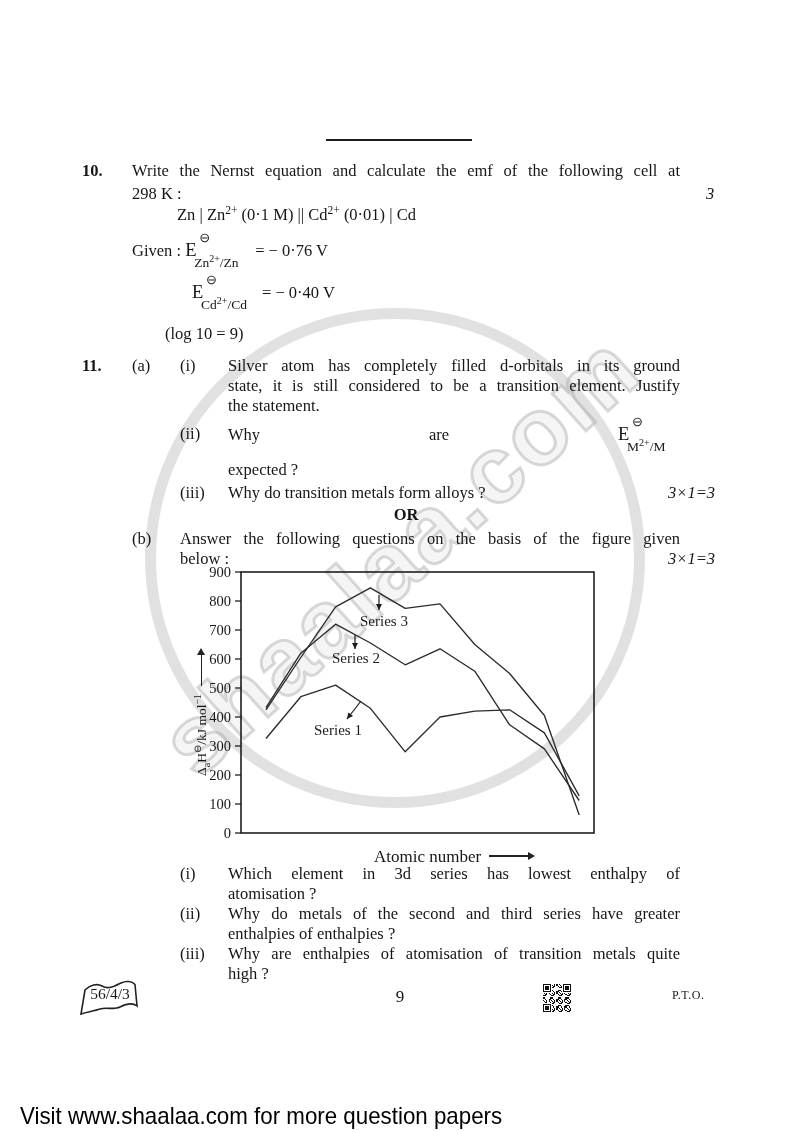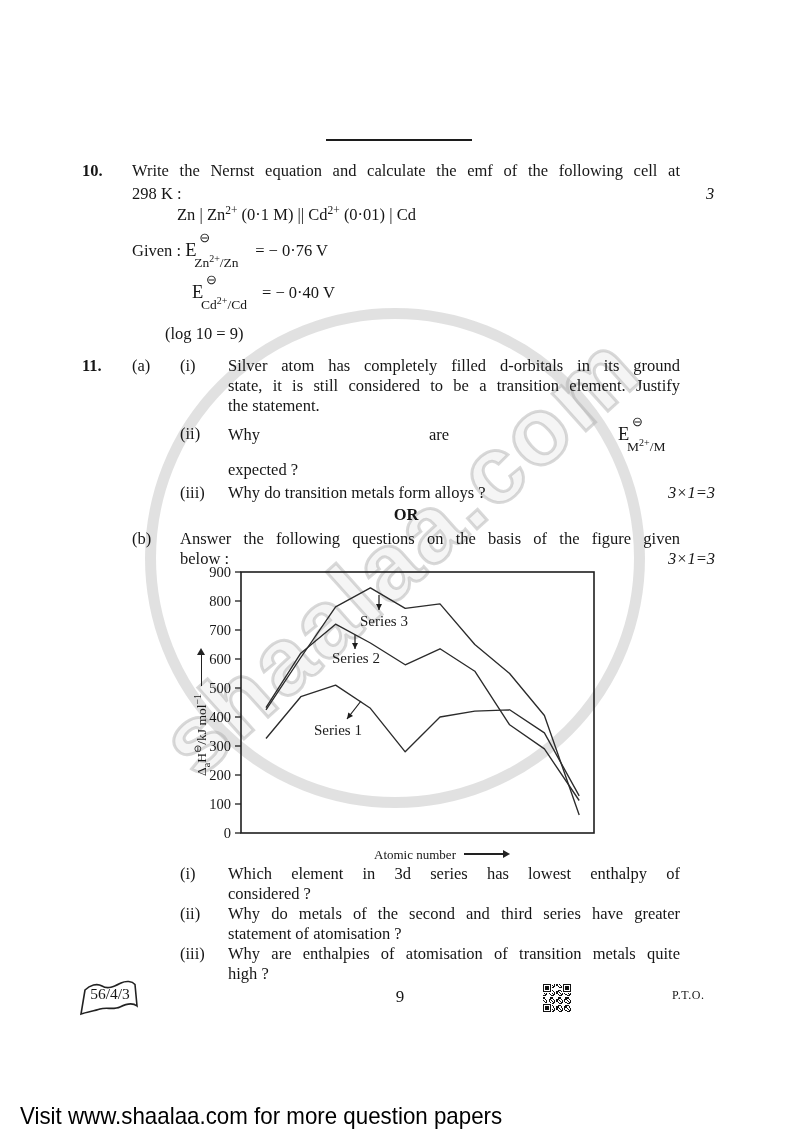--- a/index.html
+++ b/index.html
@@ -30,21 +30,21 @@
   
   .harrow{display:inline-block;width:40px;height:1.5px;background:#222;position:relative;
           margin:0 2px 4px 8px;vertical-align:middle;}
   .harrow::after{content:'';position:absolute;right:-6px;top:-3.2px;width:0;height:0;
           border-left:7px solid #222;border-top:4px solid transparent;border-bottom:4px solid transparent;}
   .ylabel{position:absolute;left:133px;top:695px;width:142px;height:20px;font-size:13.5px;
           white-space:nowrap;transform:rotate(-90deg);transform-origin:center;}
   .ylabel .ysub{font-size:10px;}
   .ylabel .ysup{font-size:10px;vertical-align:super;line-height:0;}
   .ylabel .harrow{width:32px;margin-bottom:3px;}
-  .xlabel{position:absolute;left:374px;top:847px;font-size:13px;white-space:nowrap;}
+  .xlabel{position:absolute;left:374px;top:847px;font-size:17px;white-space:nowrap;}
   
   .flagwrap{position:absolute;left:76px;top:976px;width:66px;height:40px;}
   .flagtext{position:absolute;left:12px;top:9px;width:44px;text-align:center;font-size:15.5px;}
   .pagenum{position:absolute;left:380px;top:987px;width:40px;text-align:center;font-size:17px;}
   .pto{position:absolute;left:672px;top:988px;font-size:12px;letter-spacing:0.5px;}
   .qr{position:absolute;left:543px;top:984px;width:28px;height:28px;}
   .banner{position:absolute;left:20px;top:1102px;font-family:"Liberation Sans",sans-serif;
           font-size:24px;color:#000;}
   .banner span{display:inline-block;transform:scaleX(0.93);transform-origin:left;}
   svg text{font-family:"Liberation Serif",serif;}
@@ -134,25 +134,25 @@
           <text x="186" y="63" font-size="15" fill="#1c1c1c">Series 3</text>
           <line x1="205" y1="32" x2="205" y2="47" stroke="#1c1c1c" stroke-width="1.2"></line>
           <polygon points="205,47 202,41 208,41" fill="#1c1c1c"></polygon>
         </svg>
     </div>
     <div class="ylabel"><span>Δ</span><sub class="ysub">a</sub><span>H</span><sup class="ysup">⊖</sup><span>/kJ mol</span><sup class="ysup">−1</sup><span class="harrow"></span></div>
     <div class="xlabel"><span>Atomic number</span><span class="harrow"></span></div>
 
     <div class="abs txt" style="left:180px;top:864px;">(i)</div>
     <div class="abs txt jline" style="left:228px;top:864px;width:452px;">Which element in 3d series has lowest enthalpy of</div>
-    <div class="abs txt" style="left:228px;top:884px;">considered ?</div>
+    <div class="abs txt" style="left:228px;top:884px;">atomisation ?</div>
 
     <div class="abs txt" style="left:180px;top:904px;">(ii)</div>
     <div class="abs txt jline" style="left:228px;top:904px;width:452px;">Why do metals of the second and third series have greater</div>
-    <div class="abs txt" style="left:228px;top:924px;">statement of atomisation ?</div>
+    <div class="abs txt" style="left:228px;top:924px;">enthalpies of enthalpies ?</div>
 
     <div class="abs txt" style="left:180px;top:944px;">(iii)</div>
     <div class="abs txt jline" style="left:228px;top:944px;width:452px;">Why are enthalpies of atomisation of transition metals quite</div>
     <div class="abs txt" style="left:228px;top:964px;">high ?</div>
 
     <div class="flagwrap">
       <svg width="66" height="40" viewBox="0 0 66 40">
         <path d="M9,14 C14,9 21,7 26,10 C32,14 39,10 45,7 C50,4.5 56,5 59,8.5 L61,30 C56,26 50,28 44,31 C38,34 30,31 24,33 C18,35 11,36 5,38 Z" fill="#ffffff" stroke="#222" stroke-width="1.6"></path>
       </svg>
       <div class="flagtext">56/4/3</div>

